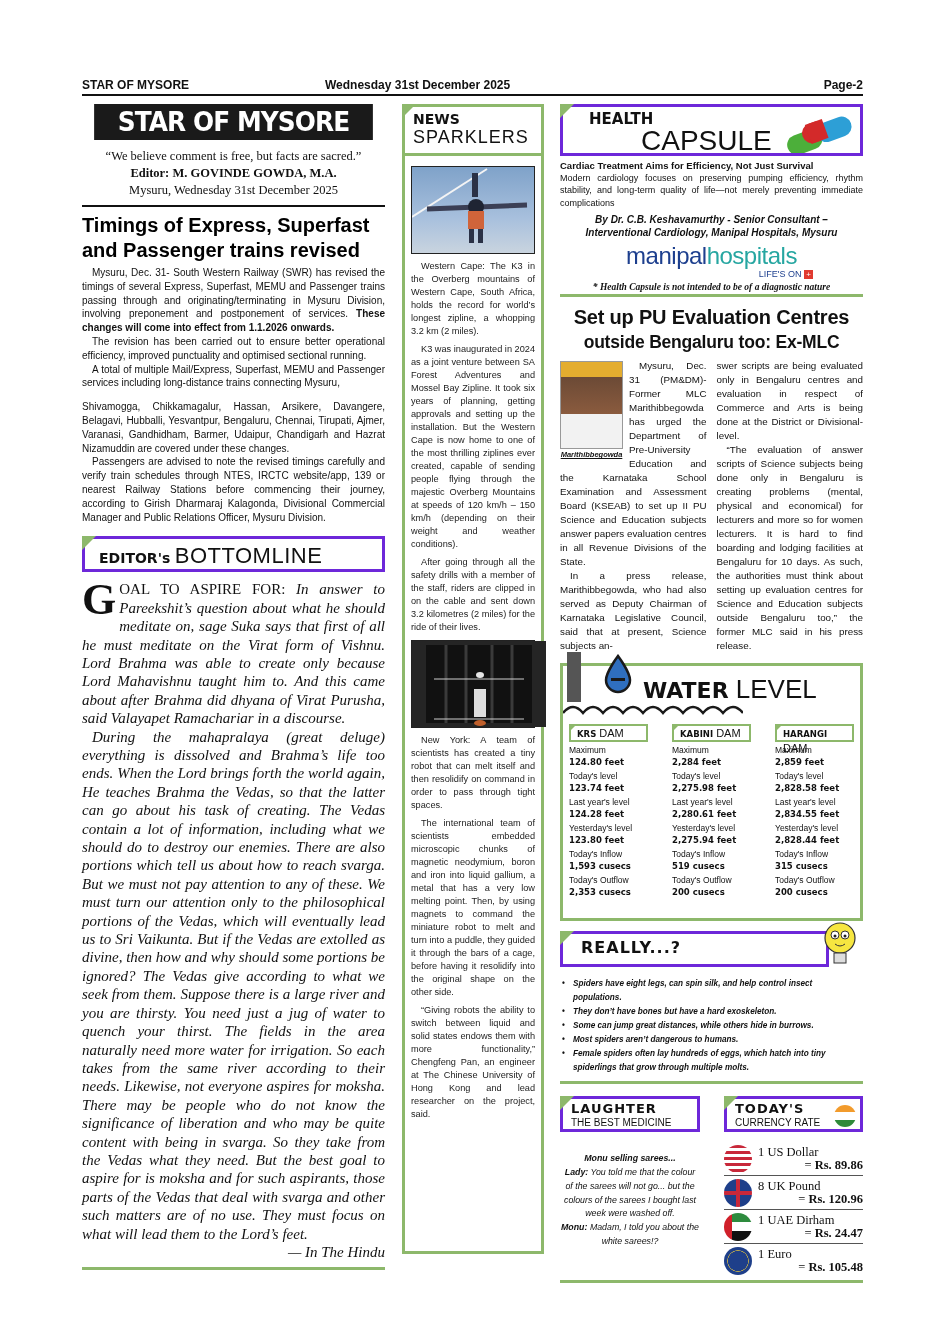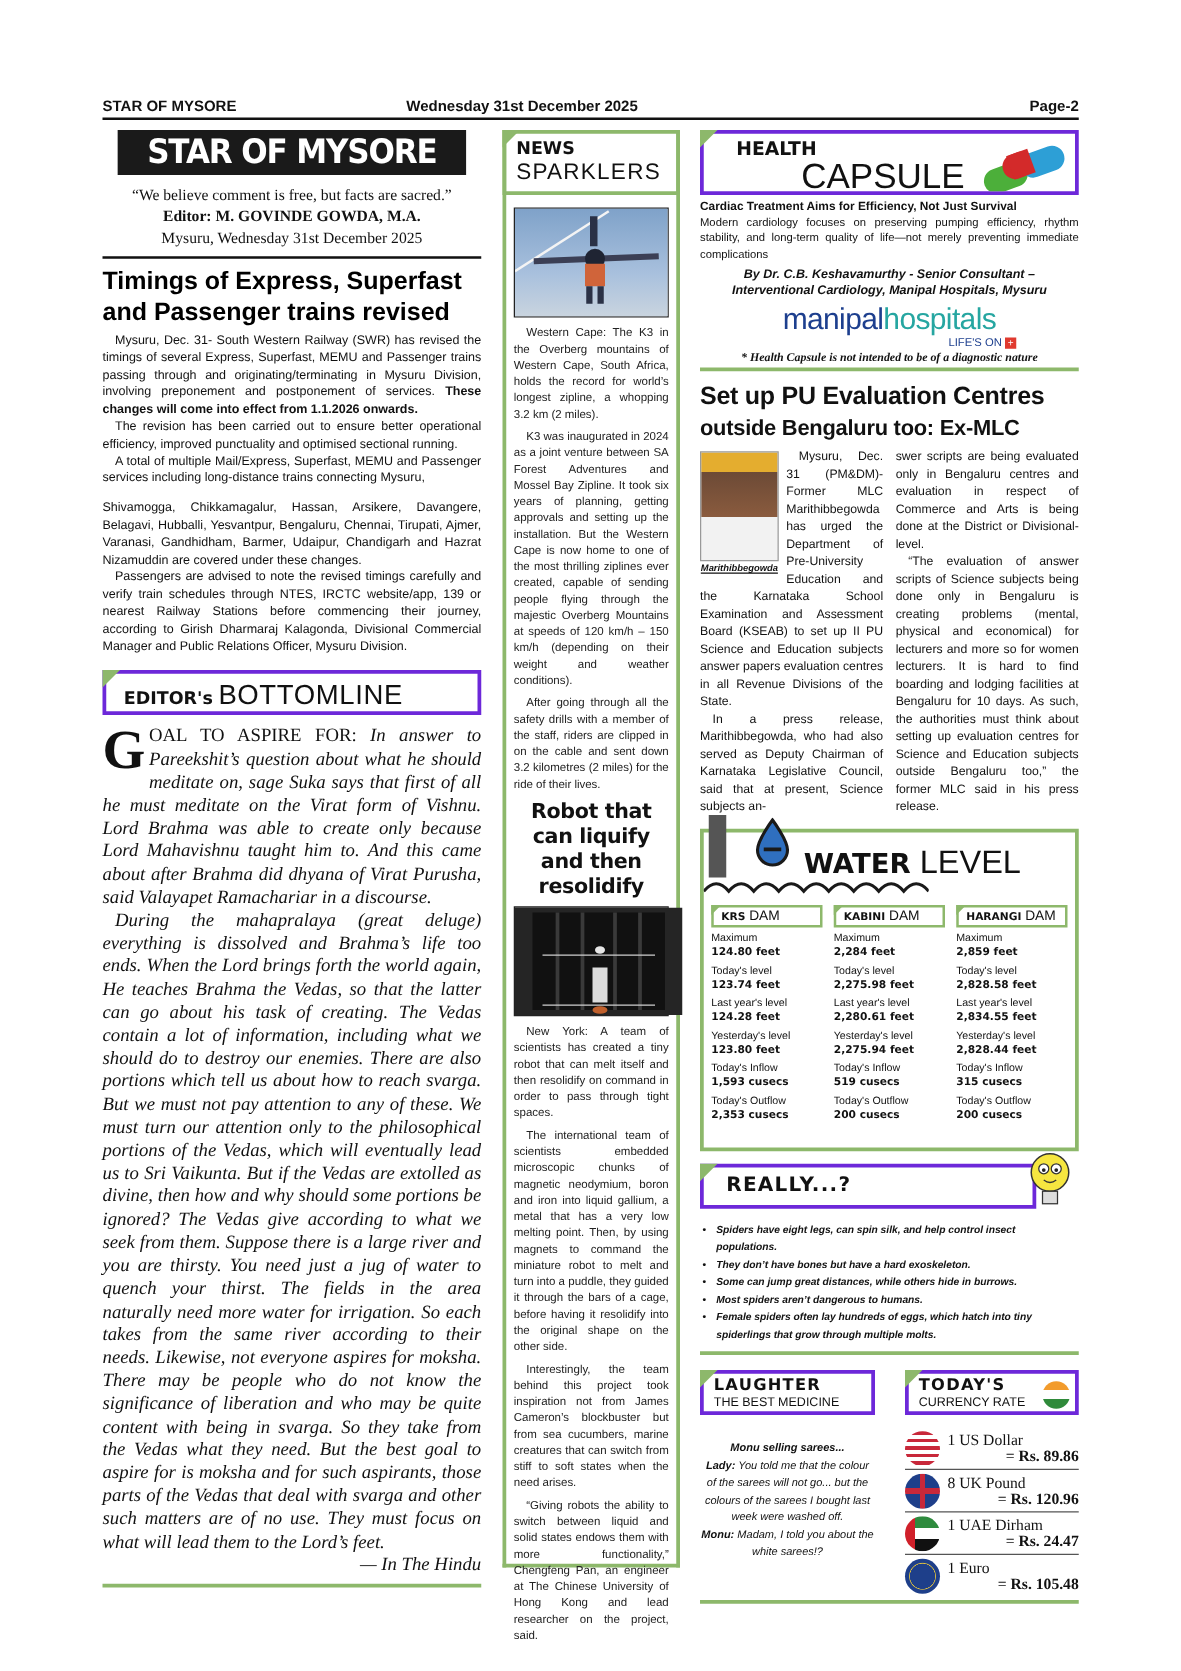--- a/index.html
+++ b/index.html
@@ -58,36 +58,36 @@
   .pill { position: absolute; right: 4px; top: 4px; width: 76px; height: 42px; }
   .hc-title { font-size: 9.5px; font-weight: bold; margin-top: 4px; line-height: 12px; }
   .hc-body { font-size: 9px; line-height: 12.4px; text-align: justify; }
   .hc-by { font-size: 10px; font-style: italic; font-weight: bold; text-align: center; line-height: 13px; margin-top: 4px; }
   .logo { text-align: center; margin-top: 4px; font-size: 24px; line-height: 26px; letter-spacing: -0.5px; }
   .logo .m { color: #1d3f8e; }
   .logo .h { color: #26a6a1; }
   .logo-tag { text-align: right; font-size: 9px; color: #1d3f8e; padding-right: 50px; line-height: 11px; }
   .logo-tag .plus { display: inline-block; width: 9px; height: 9px; background: #e03a2f; color: #fff; font-size: 8px; line-height: 9px; text-align: center; vertical-align: middle; }
   .hc-note { font-family: "Liberation Serif", serif; font-style: italic; font-weight: bold; font-size: 9.5px; text-align: center; border-bottom: 3px solid #8db86b; padding-bottom: 2px; margin-top: 2px; }
-  .pu-title { font-weight: bold; text-align: left; font-size: 20px; line-height: 25px; margin-top: 8px; letter-spacing: -0.2px; }
+  .pu-title { font-weight: bold; text-align: center; font-size: 20px; line-height: 25px; margin-top: 8px; letter-spacing: -0.2px; }
   .pu-title .l2 { font-size: 17.5px; }
   .pu-cols { display: flex; gap: 10px; font-size: 9.8px; line-height: 14px; text-align: justify; margin-top: 4px; }
   .pu-cols > div { flex: 1; }
   .pu-cols p { text-indent: 10px; }
   .mugshot { float: left; width: 63px; margin: 2px 6px 0 0; }
   .mugshot .img { height: 88px; background: linear-gradient(180deg, #e4ad2f 0%, #e4ad2f 18%, #6c4a36 18%, #8a5b3e 60%, #f2f2f2 60%); border: 1px solid #999; }
   .mugshot .cap { font-size: 7.5px; font-style: italic; font-weight: bold; text-decoration: underline; text-align: center; line-height: 11px; }
 
   .wl { margin-top: 10px; height: 258px; border: 3px solid #8db86b; position: relative; }
   .wl-title { position: absolute; left: 80px; top: 8px; font-size: 26px; line-height: 30px; }
   .wl-title .a { font-family: "DejaVu Sans", sans-serif; font-weight: bold; font-size: 22px; }
   .gauge { position: absolute; left: 4px; top: -14px; width: 14px; height: 50px; background: #555; }
   .drop { position: absolute; left: 40px; top: -12px; }
   .waves { position: absolute; left: 0; top: 35px; }
-  .dams { position: absolute; left: 6px; top: 58px; right: 6px; display: flex; gap: 9px; }
+  .dams { position: absolute; left: 6px; top: 58px; right: 6px; display: flex; gap: 24px; }
   .dam { flex: 1; }
   .dam .dh { position: relative; border: 2px solid #8db86b; height: 18px; padding-left: 6px; font-size: 11px; line-height: 14px; }
   .dam .dh .flag { position: absolute; left: -2px; top: -2px; border-top: 8px solid #8db86b; border-right: 8px solid transparent; width: 0; height: 0; }
   .dam .dh b { font-family: "DejaVu Sans", sans-serif; font-size: 8.5px; }
   .dam .row { font-size: 8.5px; line-height: 12px; margin-top: 2px; }
   .dam .val { font-family: "DejaVu Sans", sans-serif; font-weight: bold; font-size: 8.5px; line-height: 12px; }
 
   .really { margin-top: 10px; height: 36px; padding: 4px 0 0 18px; margin-right: 34px; }
   .really .t { font-family: "DejaVu Sans", sans-serif; font-weight: bold; font-size: 16px; letter-spacing: 1px; }
   .bulb { position: absolute; right: -34px; top: -14px; width: 40px; height: 52px; }
@@ -180,42 +180,40 @@
           <rect x="57" y="62" width="5" height="14" fill="#2a3146"></rect>
           <rect x="66" y="62" width="5" height="14" fill="#2a3146"></rect>
         </svg>
       </div>
     </div>
     <div class="txt">
       <p>Western Cape: The K3 in the Overberg mountains of Western Cape, South Africa, holds the record for world’s longest zipline, a whopping 3.2 km (2 miles).</p>
       <p>K3 was inaugurated in 2024 as a joint venture between SA Forest Adventures and Mossel Bay Zipline. It took six years of planning, getting approvals and setting up the installation. But the Western Cape is now home to one of the most thrilling ziplines ever created, capable of sending people flying through the majestic Overberg Mountains at speeds of 120 km/h – 150 km/h (depending on their weight and weather conditions).</p>
       <p>After going through all the safety drills with a member of the staff, riders are clipped in on the cable and sent down 3.2 kilometres (2 miles) for the ride of their lives.</p>
     </div>
-    <div class="ns-title">Robot that can liquify and then resolidify</div>
     <div class="photo">
       <div class="robot-photo">
         <svg width="134" height="86" viewBox="0 0 134 86">
           <rect x="0" y="0" width="134" height="86" fill="#252525"></rect>
           <rect x="14" y="4" width="106" height="78" fill="#111"></rect>
           <line x1="34" y1="4" x2="34" y2="82" stroke="#3a3a3a" stroke-width="3"></line>
           <line x1="54" y1="4" x2="54" y2="82" stroke="#3a3a3a" stroke-width="3"></line>
           <line x1="80" y1="4" x2="80" y2="82" stroke="#3a3a3a" stroke-width="3"></line>
           <line x1="100" y1="4" x2="100" y2="82" stroke="#3a3a3a" stroke-width="3"></line>
           <line x1="22" y1="38" x2="112" y2="38" stroke="#cfcfcf" stroke-width="1"></line>
           <line x1="22" y1="78" x2="112" y2="78" stroke="#cfcfcf" stroke-width="1"></line>
           <rect x="62" y="48" width="12" height="28" fill="#dcdcdc"></rect>
           <ellipse cx="68" cy="34" rx="4" ry="3" fill="#e6e6e6"></ellipse>
           <ellipse cx="68" cy="82" rx="6" ry="3" fill="#c0602c"></ellipse>
         </svg>
       </div>
     </div>
     <div class="txt">
       <p>New York: A team of scientists has created a tiny robot that can melt itself and then resolidify on command in order to pass through tight spaces.</p>
       <p>The international team of scientists embedded microscopic chunks of magnetic neodymium, boron and iron into liquid gallium, a metal that has a very low melting point. Then, by using magnets to command the miniature robot to melt and turn into a puddle, they guided it through the bars of a cage, before having it resolidify into the original shape on the other side.</p>
-      <p>Interestingly, the team behind this project took inspiration not from James Cameron’s blockbuster but from sea cucumbers, marine creatures that can switch from stiff to soft states when the need arises.</p>
       <p>“Giving robots the ability to switch between liquid and solid states endows them with more functionality,” Chengfeng Pan, an engineer at The Chinese University of Hong Kong and lead researcher on the project, said.</p>
     </div>
   </div>
 </div>
 
 <div class="col3">
   <div class="section-box hc-head">
     <span class="flag"></span>
     <span class="a">HEALTH</span>
     <span class="b">CAPSULE</span>

